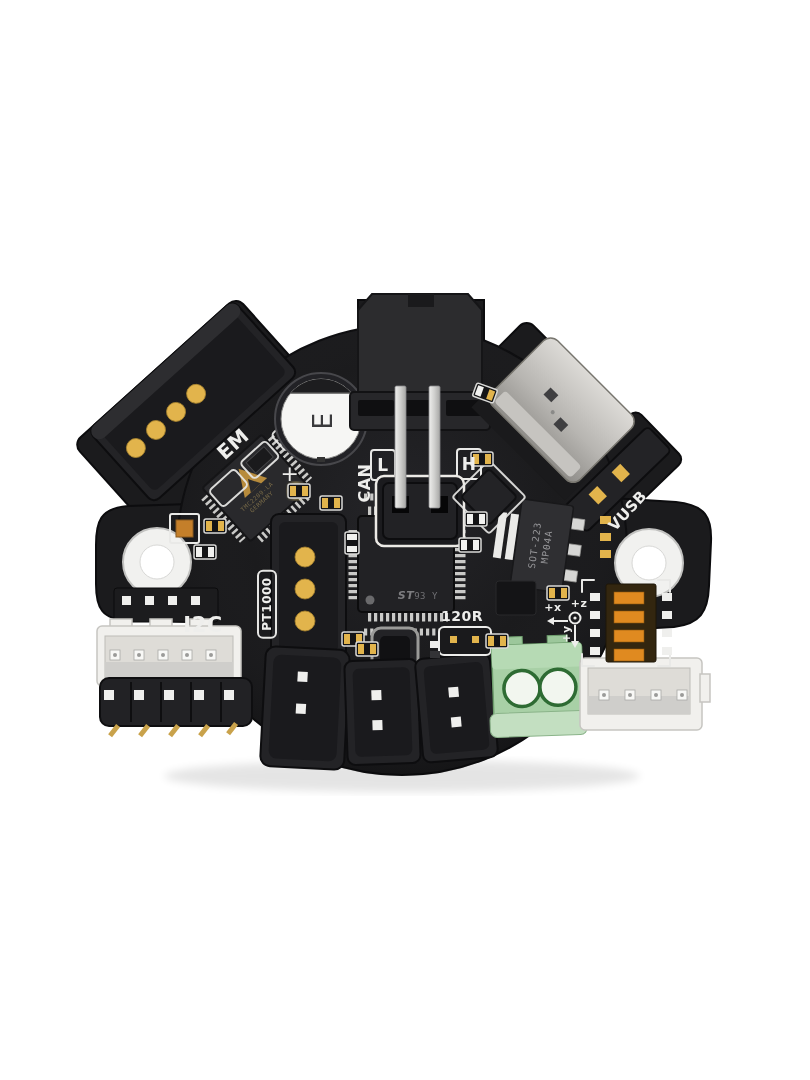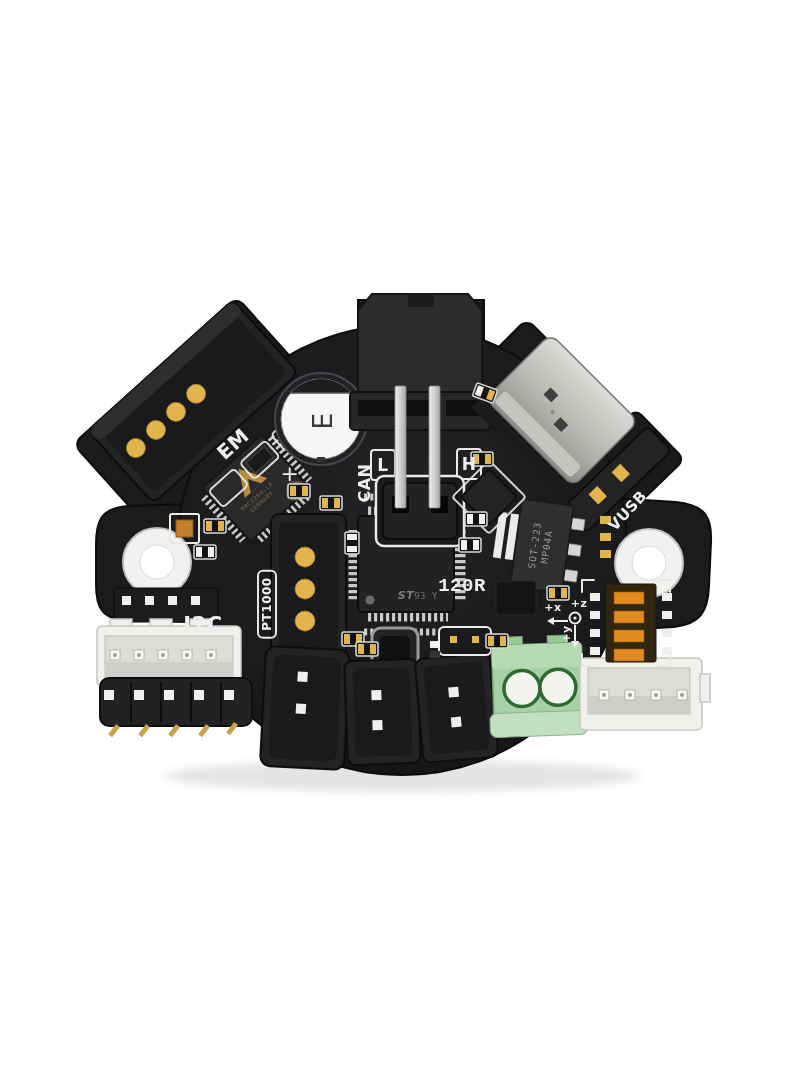--- a/index.html
+++ b/index.html
@@ -401,21 +401,21 @@
       <rect class="padg" x="600" y="550" width="11" height="8"></rect>
     </g>
   </g>
 </svg>
 
 <div class="lbl" style="left:365px;top:483px;font-size:16px;transform:translate(-50%,-50%) rotate(-90deg);">CAN</div>
 <div class="lbl" style="left:383px;top:465px;font-size:17px;">L</div>
 <div class="lbl" style="left:469px;top:464px;font-size:17px;">H</div>
 <div class="lbl" style="left:203px;top:581px;font-size:21px;margin-top:44px;">I2C</div>
 <div class="lbl" style="left:267px;top:604px;font-size:12px;border:2px solid #e6e6e4;border-radius:6px;padding:2px 6px;transform:translate(-50%,-50%) rotate(-90deg);">PT1000</div>
-<div class="lbl" style="left:462px;top:586px;font-size:19px;font-family:Liberation Mono, monospace;">120R</div>
+<div class="lbl" style="left:462px;top:616px;font-size:14px;">120R</div>
 <div class="lbl" style="left:628px;top:511px;font-size:15px;transform:translate(-50%,-50%) rotate(-47deg);">VUSB</div>
 <div class="lbl" style="left:233px;top:444px;font-size:20px;transform:translate(-50%,-50%) rotate(-42deg);">EM</div>
 <div class="lbl" style="left:290px;top:474px;font-size:22px;font-weight:normal;">+</div>
 <div class="lbl" style="left:553px;top:607px;font-size:11px;">+x</div>
 <div class="lbl" style="left:579px;top:603px;font-size:11px;">+z</div>
 <div class="lbl" style="left:566px;top:634px;font-size:11px;transform:translate(-50%,-50%) rotate(-90deg);">+y</div>
 
 <div class="lbl" style="left:406px;top:595px;font-size:11px;font-style:italic;color:#7d7d80;">ST</div>
 <div class="lbl mono" style="left:426px;top:596px;font-size:9px;color:#707074;">93 Y</div>
 

